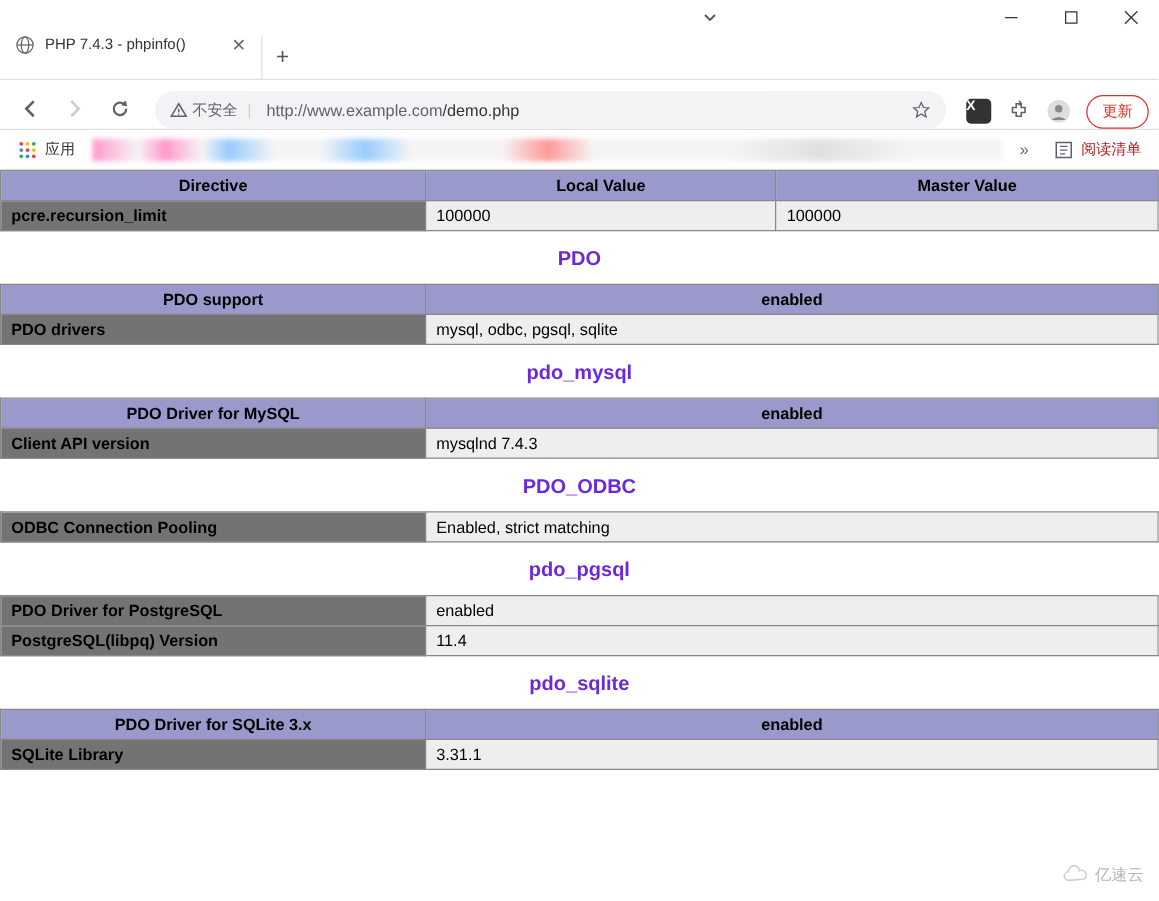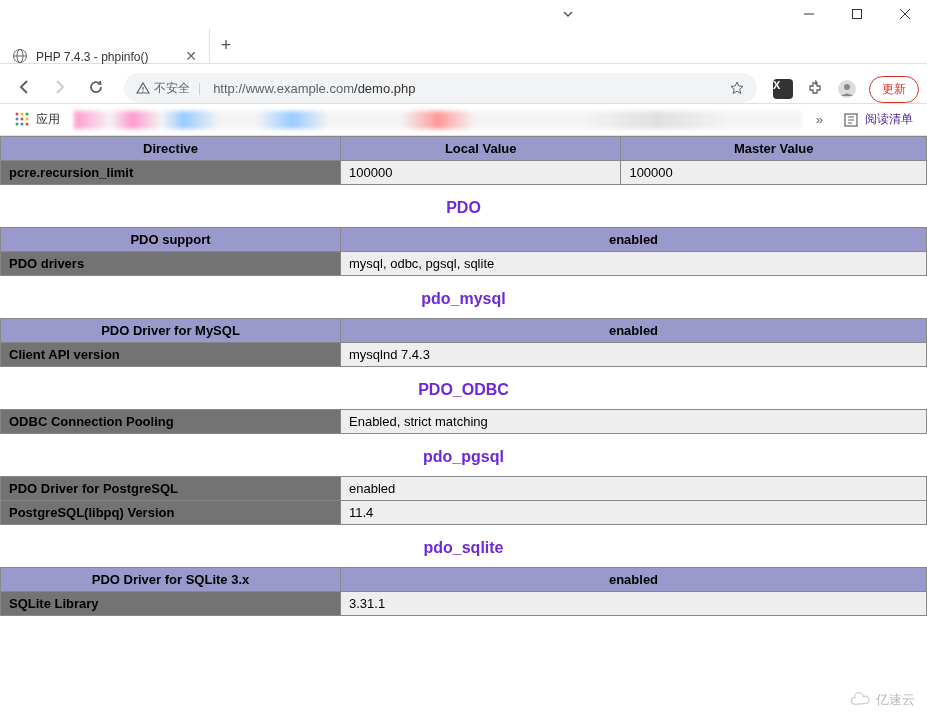--- a/index.html
+++ b/index.html
@@ -5,45 +5,45 @@
     * { margin: 0; padding: 0; box-sizing: border-box; }
     body { font-family: "Segoe UI", Arial, sans-serif; font-size: 13px; background: #fff; overflow: hidden; }
     
     
     .window-controls { display: flex; justify-content: flex-end; align-items: center; height: 28px; padding-right: 8px; gap: 20px; }
     .win-btn { width: 28px; height: 20px; display: flex; align-items: center; justify-content: center; color: #555; }
     .collapse-caret { color: #555; font-size: 18px; margin-right: 200px; }
     
     
     .tab-bar { display: flex; align-items: center; height: 36px; background: #fff; border-bottom: 1px solid #e0e0e0; }
-    .tab { display: flex; align-items: flex-end; height: 36px; padding: 0 12px; border-right: 1px solid #e0e0e0; gap: 8px; min-width: 210px; position: relative; }
+    .tab { display: flex; align-items: flex-start; height: 36px; padding: 0 12px; border-right: 1px solid #e0e0e0; gap: 8px; min-width: 210px; position: relative; }
     .tab-favicon { width: 16px; height: 16px; display: flex; align-items: center; justify-content: center; }
     .tab-title { flex: 1; color: #333; font-size: 12px; }
     .tab-close { color: #666; font-size: 14px; cursor: pointer; }
     .new-tab { width: 32px; display: flex; align-items: center; justify-content: center; color: #555; font-size: 18px; }
     
     
     .address-bar { display: flex; align-items: flex-end; height: 40px; padding: 0 8px; gap: 4px; border-bottom: 1px solid #e0e0e0; }
     .nav-btn { width: 32px; height: 32px; display: flex; align-items: center; justify-content: center; color: #5f6368; border-radius: 50%; }
     .nav-btn.disabled { color: #ccc; }
     .omnibox { flex: 1; display: flex; align-items: center; height: 30px; background: #f1f3f4; border-radius: 15px; padding: 0 12px; gap: 8px; margin: 0 8px; }
     .security-warn { color: #5f6368; font-size: 12px; display: flex; align-items: center; gap: 4px; }
     .url-text { flex: 1; color: #5f6368; font-size: 13px; }
     .url-text .path { color: #333; }
     .star-btn { color: #5f6368; }
     .ext-icon { width: 28px; height: 28px; display: flex; align-items: center; justify-content: center; }
     .ext-dark { background: #333; color: #fff; border-radius: 4px; width: 20px; height: 20px; font-size: 11px; font-weight: bold; }
     .update-btn { border: 1px solid #d93025; color: #d93025; padding: 4px 12px; border-radius: 14px; font-size: 12px; margin-left: 4px; }
     
     
     .bookmarks-bar { display: flex; align-items: center; height: 32px; padding: 0 8px; gap: 8px; border-bottom: 1px solid #e0e0e0; }
-    .apps-btn { display: flex; align-items: flex-start; gap: 6px; color: #333; font-size: 12px; padding: 0 6px; }
+    .apps-btn { display: flex; align-items: flex-end; gap: 6px; color: #333; font-size: 12px; padding: 0 6px; }
     .apps-grid { width: 16px; height: 16px; }
     .blur-strip { flex: 1; height: 18px; background: linear-gradient(90deg, #f5a 0%, #eee 5%, #f5a 8%, #eee 12%, #5af 15%, #eee 20%, #eee 25%, #5af 30%, #eee 35%, #eee 45%, #f55 50%, #eee 55%, #eee 70%, #ccc 80%, #eee 90%); filter: blur(2px); opacity: 0.6; }
-    .reading-btn { display: flex; align-items: center; gap: 6px; color: #4c1d95; font-size: 12px; padding: 0 6px; }
+    .reading-btn { display: flex; align-items: center; gap: 6px; color: #b91c1c; font-size: 12px; padding: 0 6px; }
     .chevron { color: #666; padding: 0 6px; }
     
     
     .content { padding: 0; }
     .php-table { width: 100%; border-collapse: collapse; margin: 0; }
     .php-table td, .php-table th { border: 1px solid #888; padding: 4px 8px; font-size: 13px; text-align: left; }
     .php-table .h { background: #9999cc; font-weight: bold; text-align: center; color: #000; }
     .php-table .e { background: #737373; font-weight: bold; color: #000; width: 340px; }
     .php-table .v { background: #eeeeee; color: #000; }
     .section-title { text-align: center; font-weight: bold; font-size: 16px; color: #6d28d9; padding: 14px 0 10px; }

